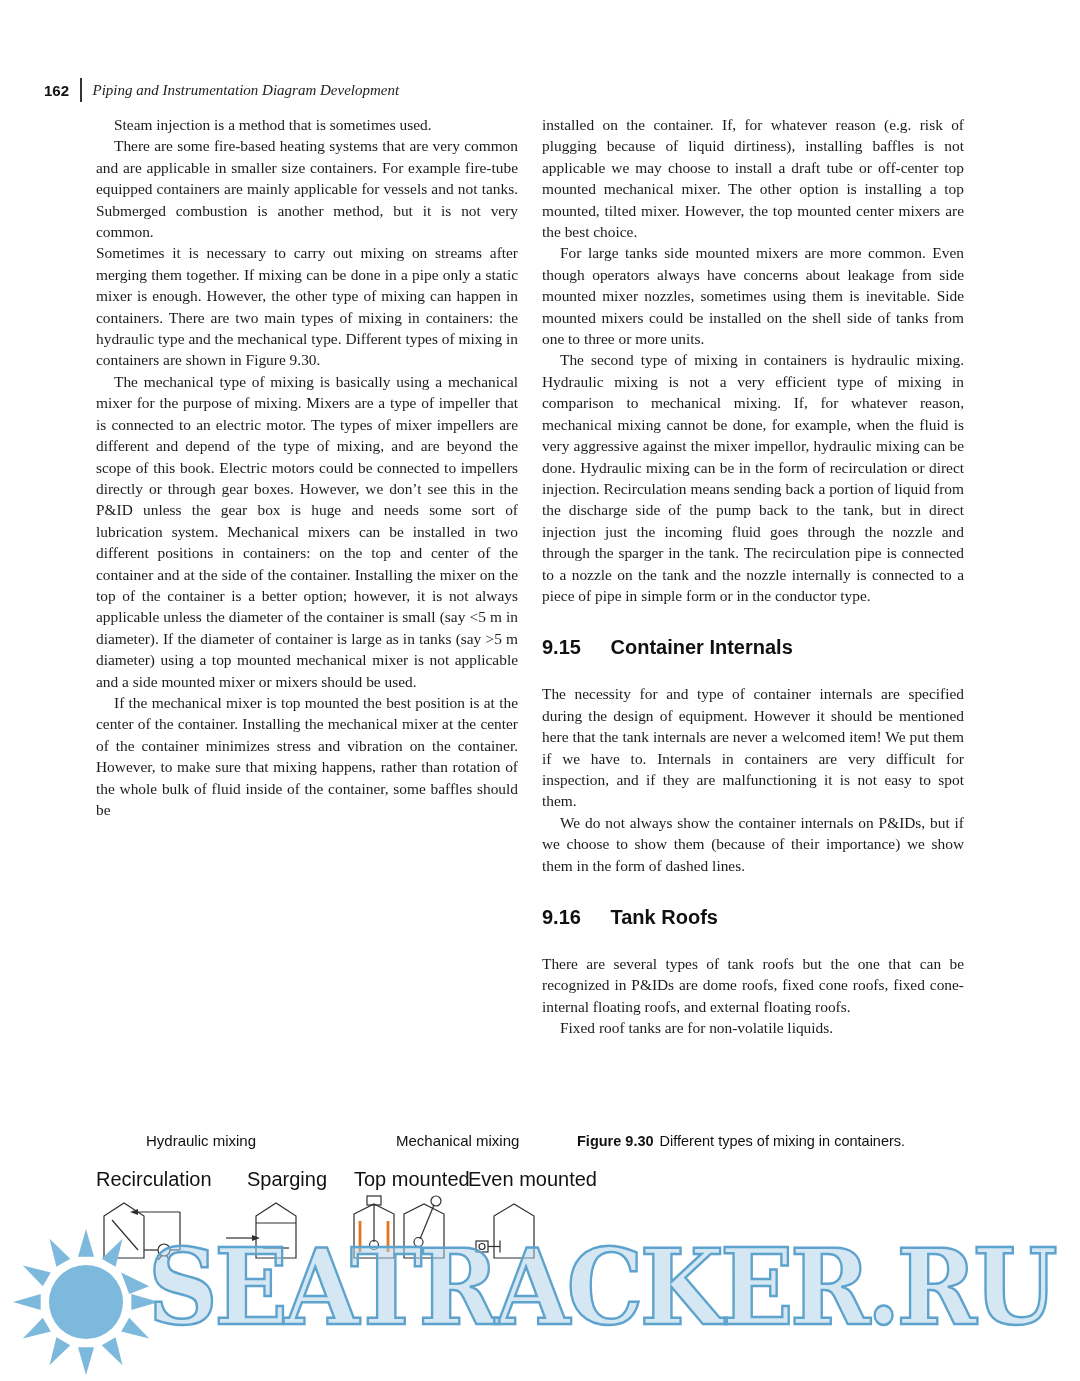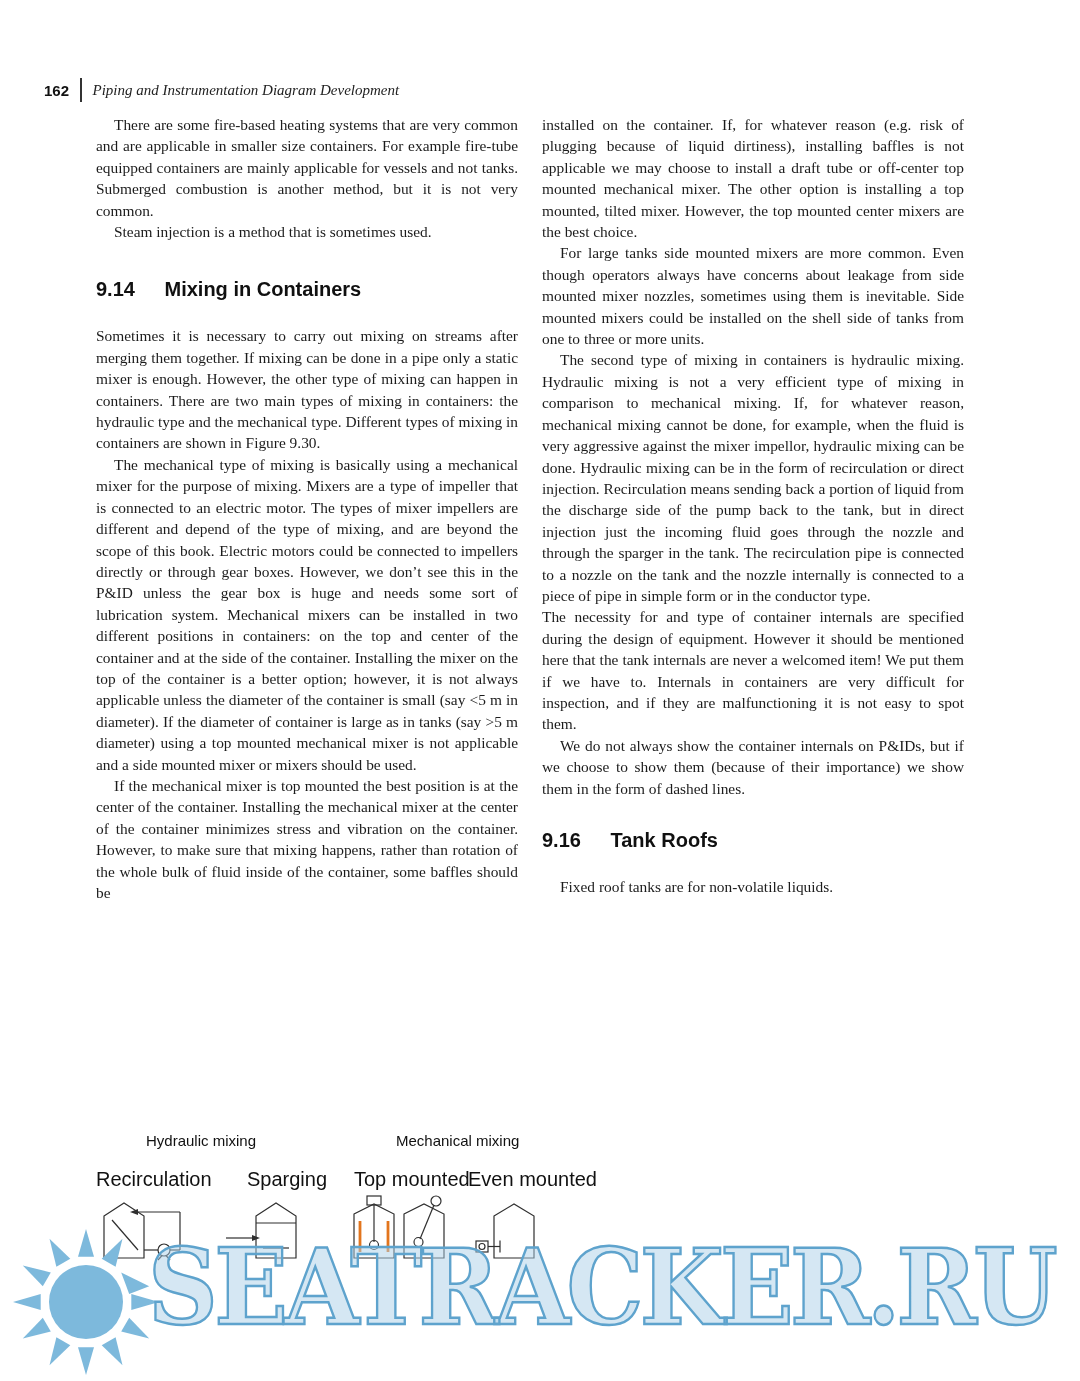--- a/index.html
+++ b/index.html
@@ -95,56 +95,60 @@
 
   <div class="header">
     <span class="pnum">162</span>
     <span class="hdiv"></span>
     <span class="rtitle">Piping and Instrumentation Diagram Development</span>
   </div>
 
   <div class="columns">
 
     <div class="col">
+      <p class="indent">Steam injection is a method that is sometimes used.</p>
       <p class="indent">There are some fire-based heating systems that are very common and are applicable in smaller size containers. For example fire-tube equipped containers are mainly applicable for vessels and not tanks. Submerged combustion is another method, but it is not very common.</p>
-      <p class="indent">Steam injection is a method that is sometimes used.</p>
-
-      <h2 class="sec">
-        <span class="secnum">9.14</span>
-        <span class="sectitle">Mixing in Containers</span>
-      </h2>
+
 
       <p>Sometimes it is necessary to carry out mixing on streams after merging them together. If mixing can be done in a pipe only a static mixer is enough. However, the other type of mixing can happen in containers. There are two main types of mixing in containers: the hydraulic type and the mechanical type. Different types of mixing in containers are shown in Figure 9.30.</p>
       <p class="indent">The mechanical type of mixing is basically using a mechanical mixer for the purpose of mixing. Mixers are a type of impeller that is connected to an electric motor. The types of mixer impellers are different and depend of the type of mixing, and are beyond the scope of this book. Electric motors could be connected to impellers directly or through gear boxes. However, we don’t see this in the P&amp;ID unless the gear box is huge and needs some sort of lubrication system. Mechanical mixers can be installed in two different positions in containers: on the top and center of the container and at the side of the container. Installing the mixer on the top of the container is a better option; however, it is not always applicable unless the diameter of the container is small (say &lt;5 m in diameter). If the diameter of container is large as in tanks (say &gt;5 m diameter) using a top mounted mechanical mixer is not applicable and a side mounted mixer or mixers should be used.</p>
       <p class="indent">If the mechanical mixer is top mounted the best position is at the center of the container. Installing the mechanical mixer at the center of the container minimizes stress and vibration on the container. However, to make sure that mixing happens, rather than rotation of the whole bulk of fluid inside of the container, some baffles should be</p>
     </div>
 
     <div class="col">
       <p>installed on the container. If, for whatever reason (e.g. risk of plugging because of liquid dirtiness), installing baffles is not applicable we may choose to install a draft tube or off-center top mounted mechanical mixer. The other option is installing a top mounted, tilted mixer. However, the top mounted center mixers are the best choice.</p>
       <p class="indent">For large tanks side mounted mixers are more common. Even though operators always have concerns about leakage from side mounted mixer nozzles, sometimes using them is inevitable. Side mounted mixers could be installed on the shell side of tanks from one to three or more units.</p>
       <p class="indent">The second type of mixing in containers is hydraulic mixing. Hydraulic mixing is not a very efficient type of mixing in comparison to mechanical mixing. If, for whatever reason, mechanical mixing cannot be done, for example, when the fluid is very aggressive against the mixer impellor, hydraulic mixing can be done. Hydraulic mixing can be in the form of recirculation or direct injection. Recirculation means sending back a portion of liquid from the discharge side of the pump back to the tank, but in direct injection just the incoming fluid goes through the nozzle and through the sparger in the tank. The recirculation pipe is connected to a nozzle on the tank and the nozzle internally is connected to a piece of pipe in simple form or in the conductor type.</p>
 
+      <h2 class="sec tight">
+        <span class="secnum">9.15</span>
+        <span class="sectitle">Container Internals</span>
+      </h2>
 
       <p>The necessity for and type of container internals are specified during the design of equipment. However it should be mentioned here that the tank internals are never a welcomed item! We put them if we have to. Internals in containers are very difficult for inspection, and if they are malfunctioning it is not easy to spot them.</p>
       <p class="indent">We do not always show the container internals on P&amp;IDs, but if we choose to show them (because of their importance) we show them in the form of dashed lines.</p>
 
       <h2 class="sec tight">
         <span class="secnum">9.16</span>
         <span class="sectitle">Tank Roofs</span>
       </h2>
 
+      <p>There are several types of tank roofs but the one that can be recognized in P&amp;IDs are dome roofs, fixed cone roofs, fixed cone-internal floating roofs, and external floating roofs.</p>
       <p class="indent">Fixed roof tanks are for non-volatile liquids.</p>
     </div>
 
   </div>
 
   <div class="figure">
     <div class="glabel g1">Hydraulic mixing</div>
     <div class="glabel g2">Mechanical mixing</div>
 
+    <div class="caption">
+      <span class="capb">Figure 9.30</span><span>Different types of mixing in containers.</span>
+    </div>
 
     <div class="slabel s1">Recirculation</div>
     <div class="slabel s2">Sparging</div>
     <div class="slabel s3">Top mounted</div>
     <div class="slabel s4">Even mounted</div>
 
     <svg class="diagrams" width="868" height="92" viewBox="0 0 868 92">
 
       <g stroke="#2f2f2f" fill="none" stroke-width="1.2">
         <path d="M8,22 L28,9 L48,22 L48,64 L8,64 Z"></path>

